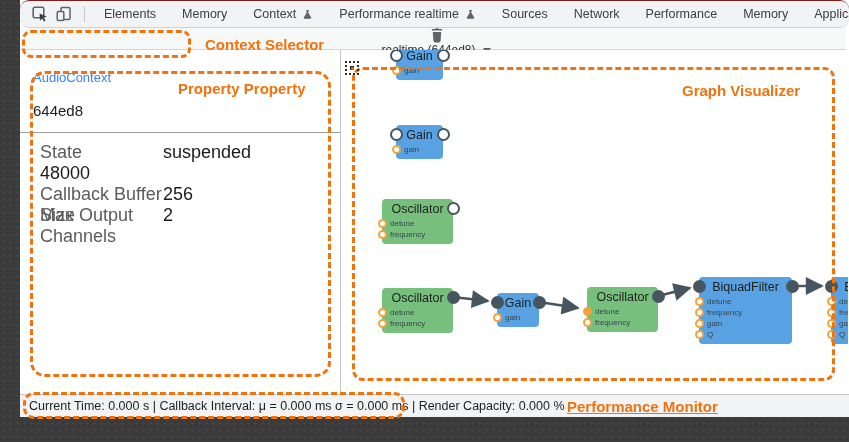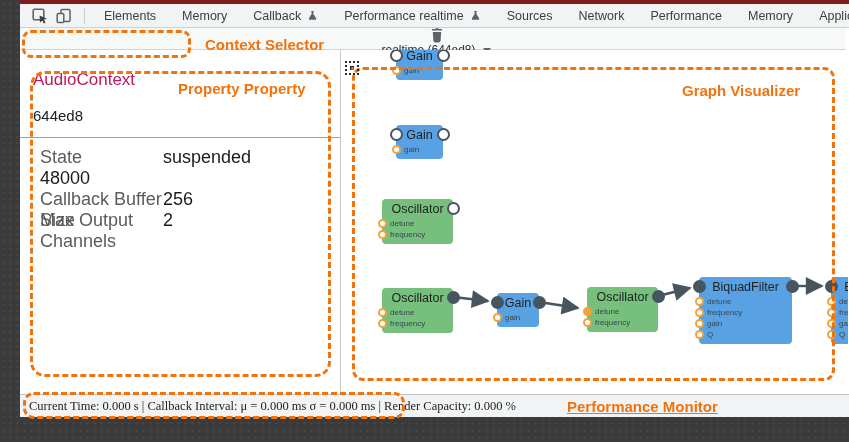--- a/index.html
+++ b/index.html
@@ -4,42 +4,42 @@
 <style>
   html,body{margin:0;padding:0;width:849px;height:442px;overflow:hidden;
     font-family:"Liberation Sans","DejaVu Sans",sans-serif;}
   body{position:relative;background:#3b3b3b;
     background-image:radial-gradient(#464646 1px, transparent 1.3px);
     background-size:7px 7px;}
   .devtools{position:absolute;left:20px;top:0;width:829px;height:417px;background:#fff;overflow:hidden;}
 
   
   .toolbar{position:absolute;left:0;top:0;width:829px;height:28px;background:#f2f3f4;
-    border-top:4px solid #7f1d1d;border-bottom:1px solid #cfcfcf;box-sizing:border-box;
-    display:flex;align-items:center;white-space:nowrap;overflow:hidden;}
+    border-top:1px solid #7f1d1d;border-bottom:1px solid #cfcfcf;box-sizing:border-box;
+    display:flex;align-items:center;white-space:nowrap;overflow:hidden;border-radius:9px;}
   .tb-icons{display:flex;align-items:center;padding-left:8px;}
   .tb-btn{width:24px;height:22px;display:flex;align-items:center;justify-content:center;}
   .tb-divider{width:1px;height:16px;background:#c9c9c9;margin:0 6px 0 8px;}
   .tabs{display:flex;align-items:center;height:100%;}
   .tab{display:flex;align-items:center;height:100%;padding:0 13px;font-size:12.5px;color:#3c4043;}
   .tab .flask{width:11px;height:11px;margin-left:6px;}
 
   
   .context-bar{position:absolute;left:0;top:28px;width:826px;height:22px;background:#f7f8f8;
     border-bottom:1px solid #d4d4d4;box-sizing:border-box;display:flex;align-items:center;flex-direction:column;}
   .trash-btn{width:26px;height:20px;display:flex;align-items:center;justify-content:center;margin-left:8px;}
   .ctx-select{display:flex;align-items:center;margin-left:6px;font-size:12px;color:#303030;}
   .caret{width:0;height:0;border-left:4px solid transparent;border-right:4px solid transparent;
     border-top:5px solid #5f6368;margin-left:7px;margin-top:1px;}
 
   
   .content{position:absolute;left:0;top:50px;width:829px;height:344px;display:flex;}
   .inspector{width:321px;height:100%;border-right:1px solid #c7c7c7;box-sizing:border-box;
     background:#fff;position:relative;}
-  .pi-title{font-size:17px;color:#be185d;margin:20px 0 0 13px;}
+  .pi-title{font-size:13px;color:#3b82f6;margin:20px 0 0 13px;}
   .pi-id{font-size:15px;color:#202124;margin:17px 0 0 13px;}
   .pi-divider{border:none;border-top:1px solid #9e9e9e;margin:13px 0 0 0;}
   .pi-rows{margin-top:9px;}
   .pi-row{display:flex;height:21px;line-height:21px;font-size:18px;padding-left:20px;}
   .pi-row .lbl{width:123px;color:#5c5c5c;}
   .pi-row .val{color:#1b1b1b;}
 
   
   .graph{position:relative;width:507px;height:100%;background:#fff;overflow:hidden;}
   #nodes-layer{position:absolute;left:0;top:0;width:100%;height:100%;}
@@ -54,21 +54,21 @@
   .ioport.in{left:-6.5px;}
   .ioport.out{right:-6.5px;}
   .ioport.connected{background:#47555f;}
   .pport{position:absolute;left:-4.5px;top:1px;width:9px;height:9px;border-radius:50%;
     box-sizing:border-box;border:2.2px solid #f3a33a;background:#fff;}
   .pport.connected{background:#f3a33a;}
 
   
   .status-bar{position:absolute;left:0;top:394px;width:829px;height:23px;background:#f2f3f4;
     border-top:1px solid #c6c6c6;box-sizing:border-box;line-height:22px;font-size:12.5px;
-    color:#1e1e1e;padding-left:9px;white-space:nowrap;overflow:hidden;font-family:Liberation Serif, serif;}
+    color:#1e1e1e;padding-left:9px;white-space:nowrap;overflow:hidden;}
 
   
   .ann-box{position:absolute;border:3px dashed #f0730d;pointer-events:none;box-sizing:border-box;}
   .ann-ctx{left:22px;top:30px;width:169px;height:28px;border-radius:9px;}
   .ann-prop{left:30px;top:71px;width:301px;height:306px;border-radius:15px;}
   .ann-graph{left:352px;top:67px;width:483px;height:314px;border-radius:11px;}
   .ann-perf{left:23px;top:392px;width:382px;height:27px;border-radius:11px;}
   .ann-label{position:absolute;color:#f0730d;font-weight:bold;font-size:15px;pointer-events:none;}
   .lab-ctx{left:205px;top:36px;}
   .lab-prop{left:178px;top:80px;}
@@ -101,21 +101,21 @@
       <div class="tb-divider"></div>
     </div>
     <div class="tabs" id="tabs">
         <span class="tab">
           <span>Elements</span>
         </span>
         <span class="tab">
           <span>Memory</span>
         </span>
         <span class="tab">
-          <span>Callback</span>
+          <span>Context</span>
           <svg class="flask" viewBox="0 0 12 12">
             <path fill="#5f6368" d="M4.5 1h3v1h-.5v2.3l2.9 4.6c.5.8-.1 1.8-1 1.8H3.1c-.9 0-1.5-1-1-1.8L5 4.3V2h-.5z"></path>
           </svg>
         </span>
         <span class="tab">
           <span>Performance realtime</span>
           <svg class="flask" viewBox="0 0 12 12">
             <path fill="#5f6368" d="M4.5 1h3v1h-.5v2.3l2.9 4.6c.5.8-.1 1.8-1 1.8H3.1c-.9 0-1.5-1-1-1.8L5 4.3V2h-.5z"></path>
           </svg>
         </span>

